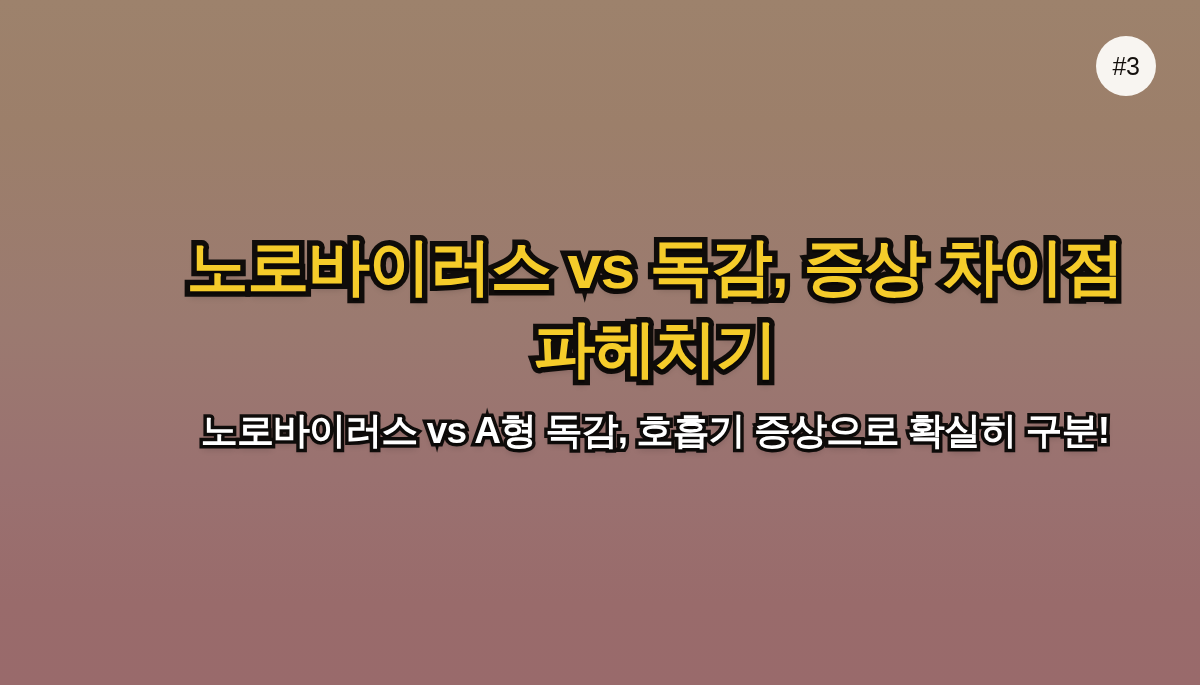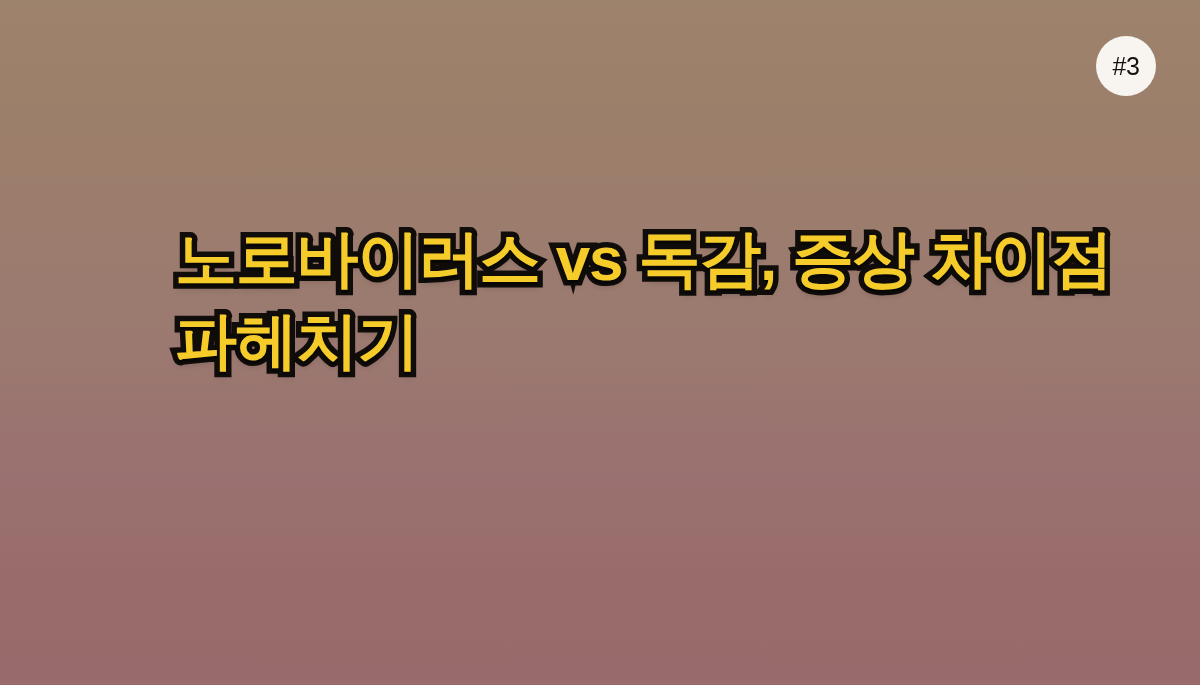--- a/index.html
+++ b/index.html
@@ -53,22 +53,23 @@
     font-weight: 400;
     letter-spacing: -0.5px;
     line-height: 1;
     font-family: "Liberation Sans", "DejaVu Sans", sans-serif;
   }
 
   
   .text-block {
     position: absolute;
     left: 175px;
-    top: 218px;
+    top: 226px;
     width: 960px;
+    text-align: center;
   }
 
   .headline {
     margin: 0;
     padding: 0;
     font-size: 62px;
     font-weight: 700;
     line-height: 1.32;
     letter-spacing: -1.2px;
     color: #f5cc2a;
@@ -103,15 +104,16 @@
 <body>
 
 <div class="slide">
 
   <div class="index-badge">
     <span class="index-badge-label">#3</span>
   </div>
 
   <div class="text-block">
     <h1 class="headline">노로바이러스 vs 독감, 증상 차이점 파헤치기</h1>
+    <p class="subheadline">노로바이러스 vs A형 독감, 호흡기 증상으로 확실히 구분!</p>
   </div>
 
 </div>
 
 </body></html>

